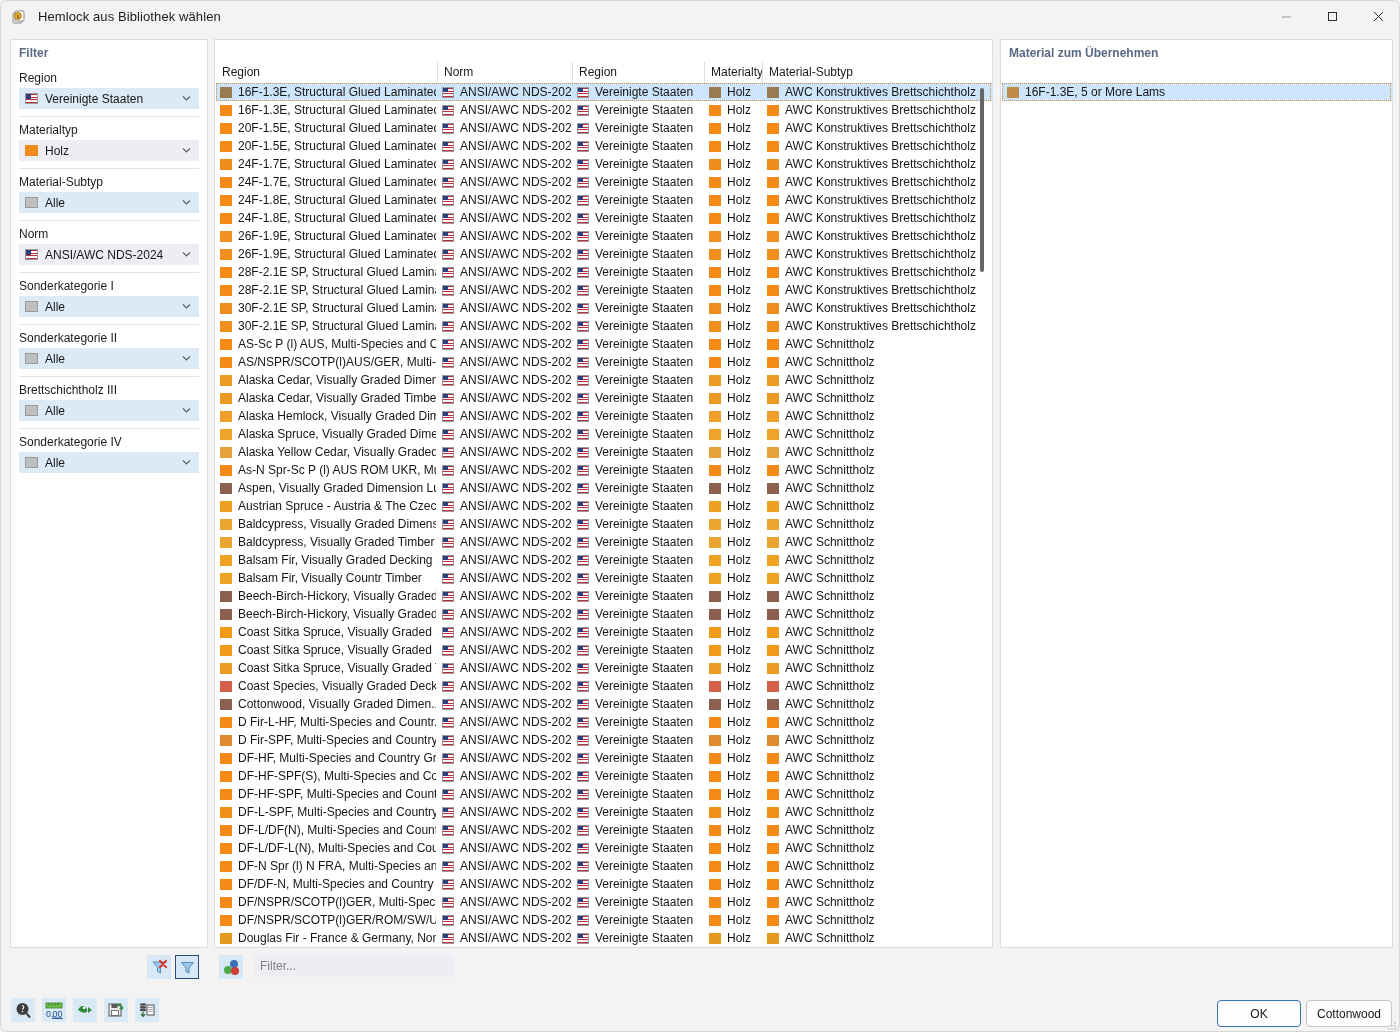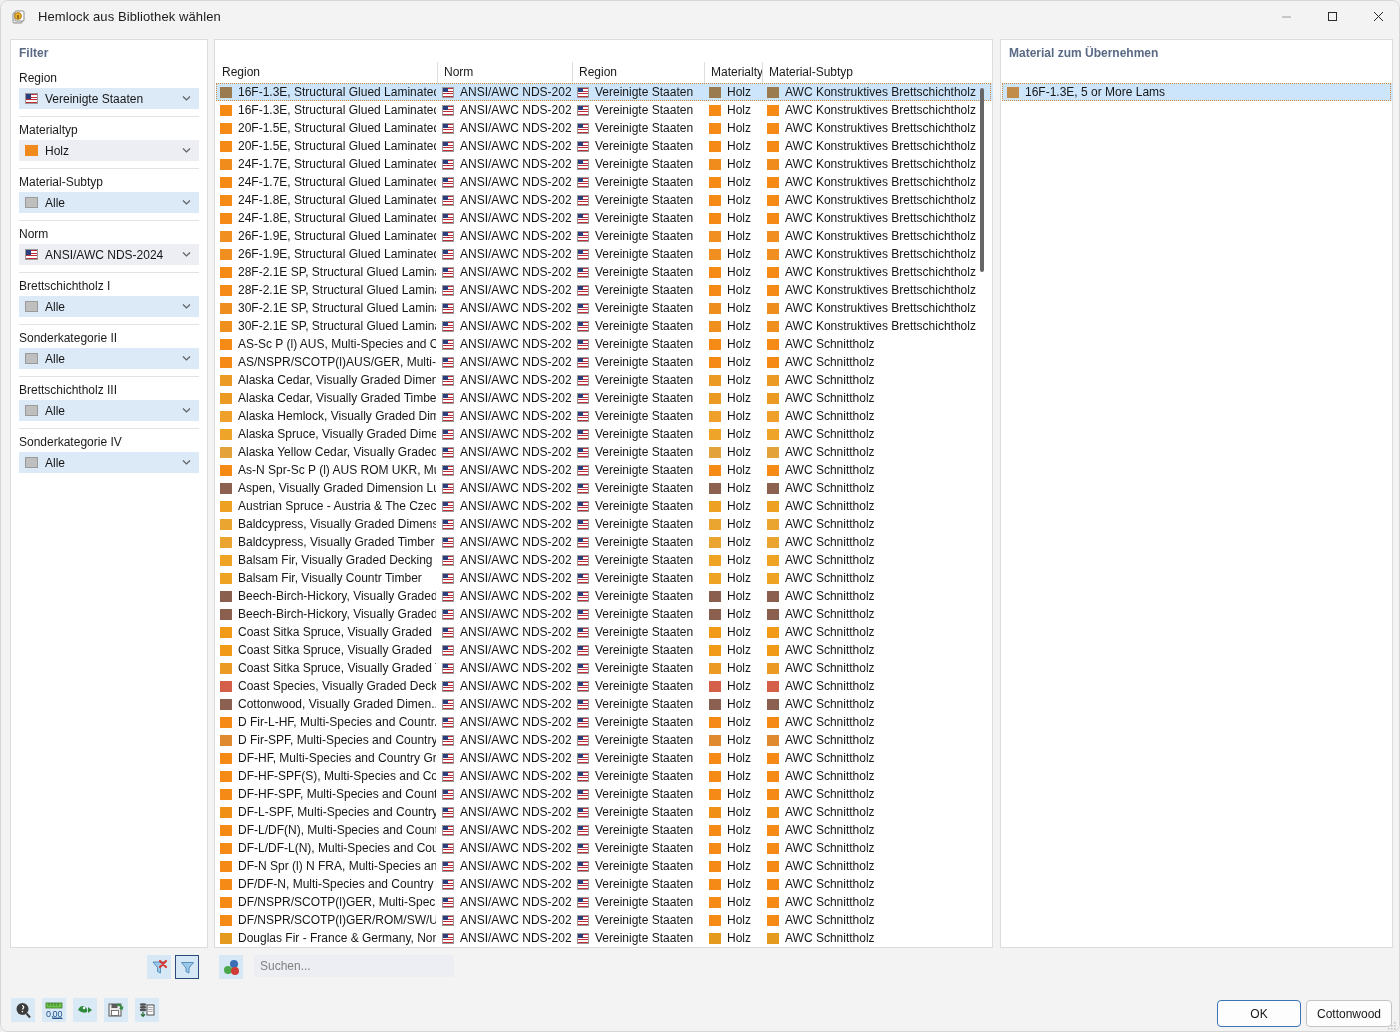--- a/index.html
+++ b/index.html
@@ -305,21 +305,21 @@
           <div class="sep"></div>
           <div class="field-label">Norm</div>
           <div class="combo">
             <span class="swatch flag"></span>
             <span class="val">ANSI/AWC NDS-2024</span>
             <span class="chev"><svg width="11" height="11" viewBox="0 0 11 11">
                 <path d="M2 3.5 L5.5 7 L9 3.5" fill="none" stroke="#606060" stroke-width="1.2"></path>
               </svg></span>
           </div>
           <div class="sep"></div>
-          <div class="field-label">Brettschichtholz I</div>
+          <div class="field-label">Sonderkategorie I</div>
           <div class="combo hl">
             <span class="swatch sw-grey"></span>
             <span class="val">Alle</span>
             <span class="chev"><svg width="11" height="11" viewBox="0 0 11 11">
                 <path d="M2 3.5 L5.5 7 L9 3.5" fill="none" stroke="#606060" stroke-width="1.2"></path>
               </svg></span>
           </div>
           <div class="sep"></div>
           <div class="field-label">Sonderkategorie II</div>
           <div class="combo hl">
@@ -1446,21 +1446,21 @@
         </svg>
       </span>
       <span class="sq-btn" style="position:absolute;left:5px;top:2px;">
         <svg width="17" height="17" viewBox="0 0 17 17">
           <circle cx="11" cy="5" r="4" fill="#3a6fb5"></circle>
           <circle cx="5" cy="11" r="4" fill="#4aa84a"></circle>
           <circle cx="12" cy="12" r="4" fill="#cf3b35"></circle>
         </svg>
       </span>
       <div class="search-box" style="left:40px;top:2px;" placeholder="Suchen...">
-        <span>Suchen...</span>
+        <span>Filter...</span>
       </div>
     </div>
 
   </div>
 
   <div class="footer">
     <div class="foot-icons">
       <span class="foot-btn">
         <svg width="18" height="18" viewBox="0 0 18 18">
           <circle cx="8.5" cy="8" r="6" fill="#3c3c3c"></circle>

